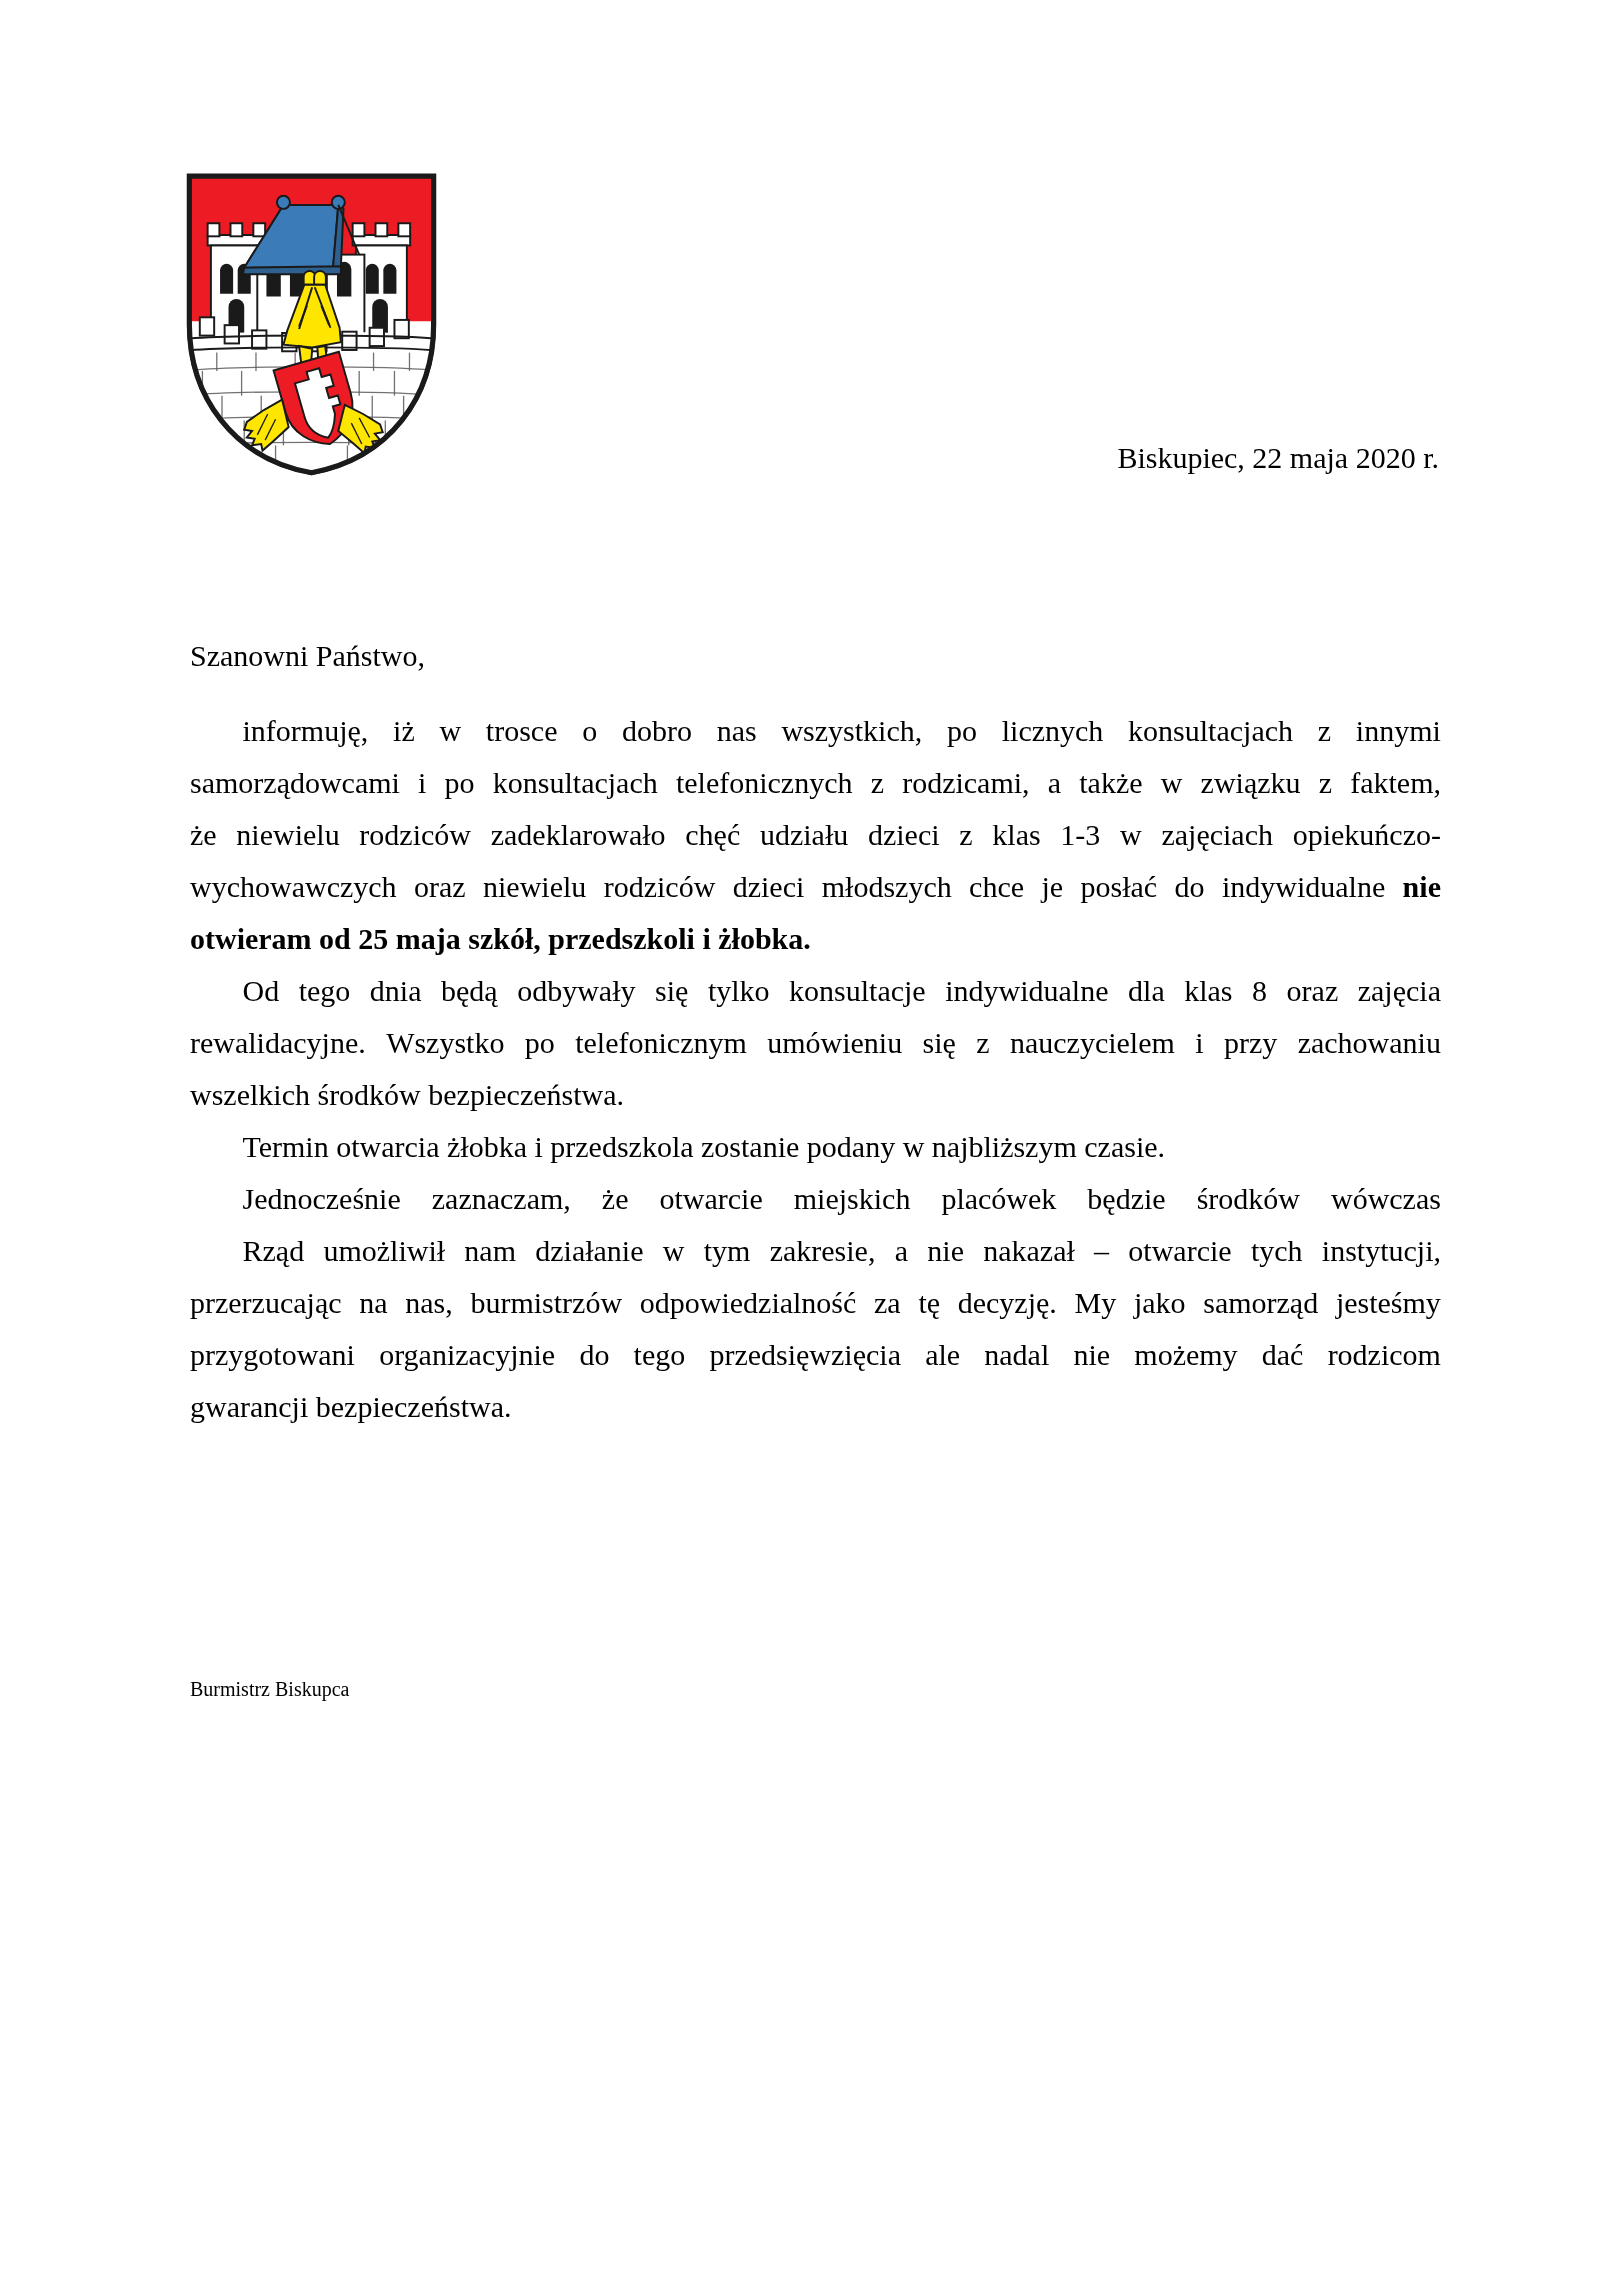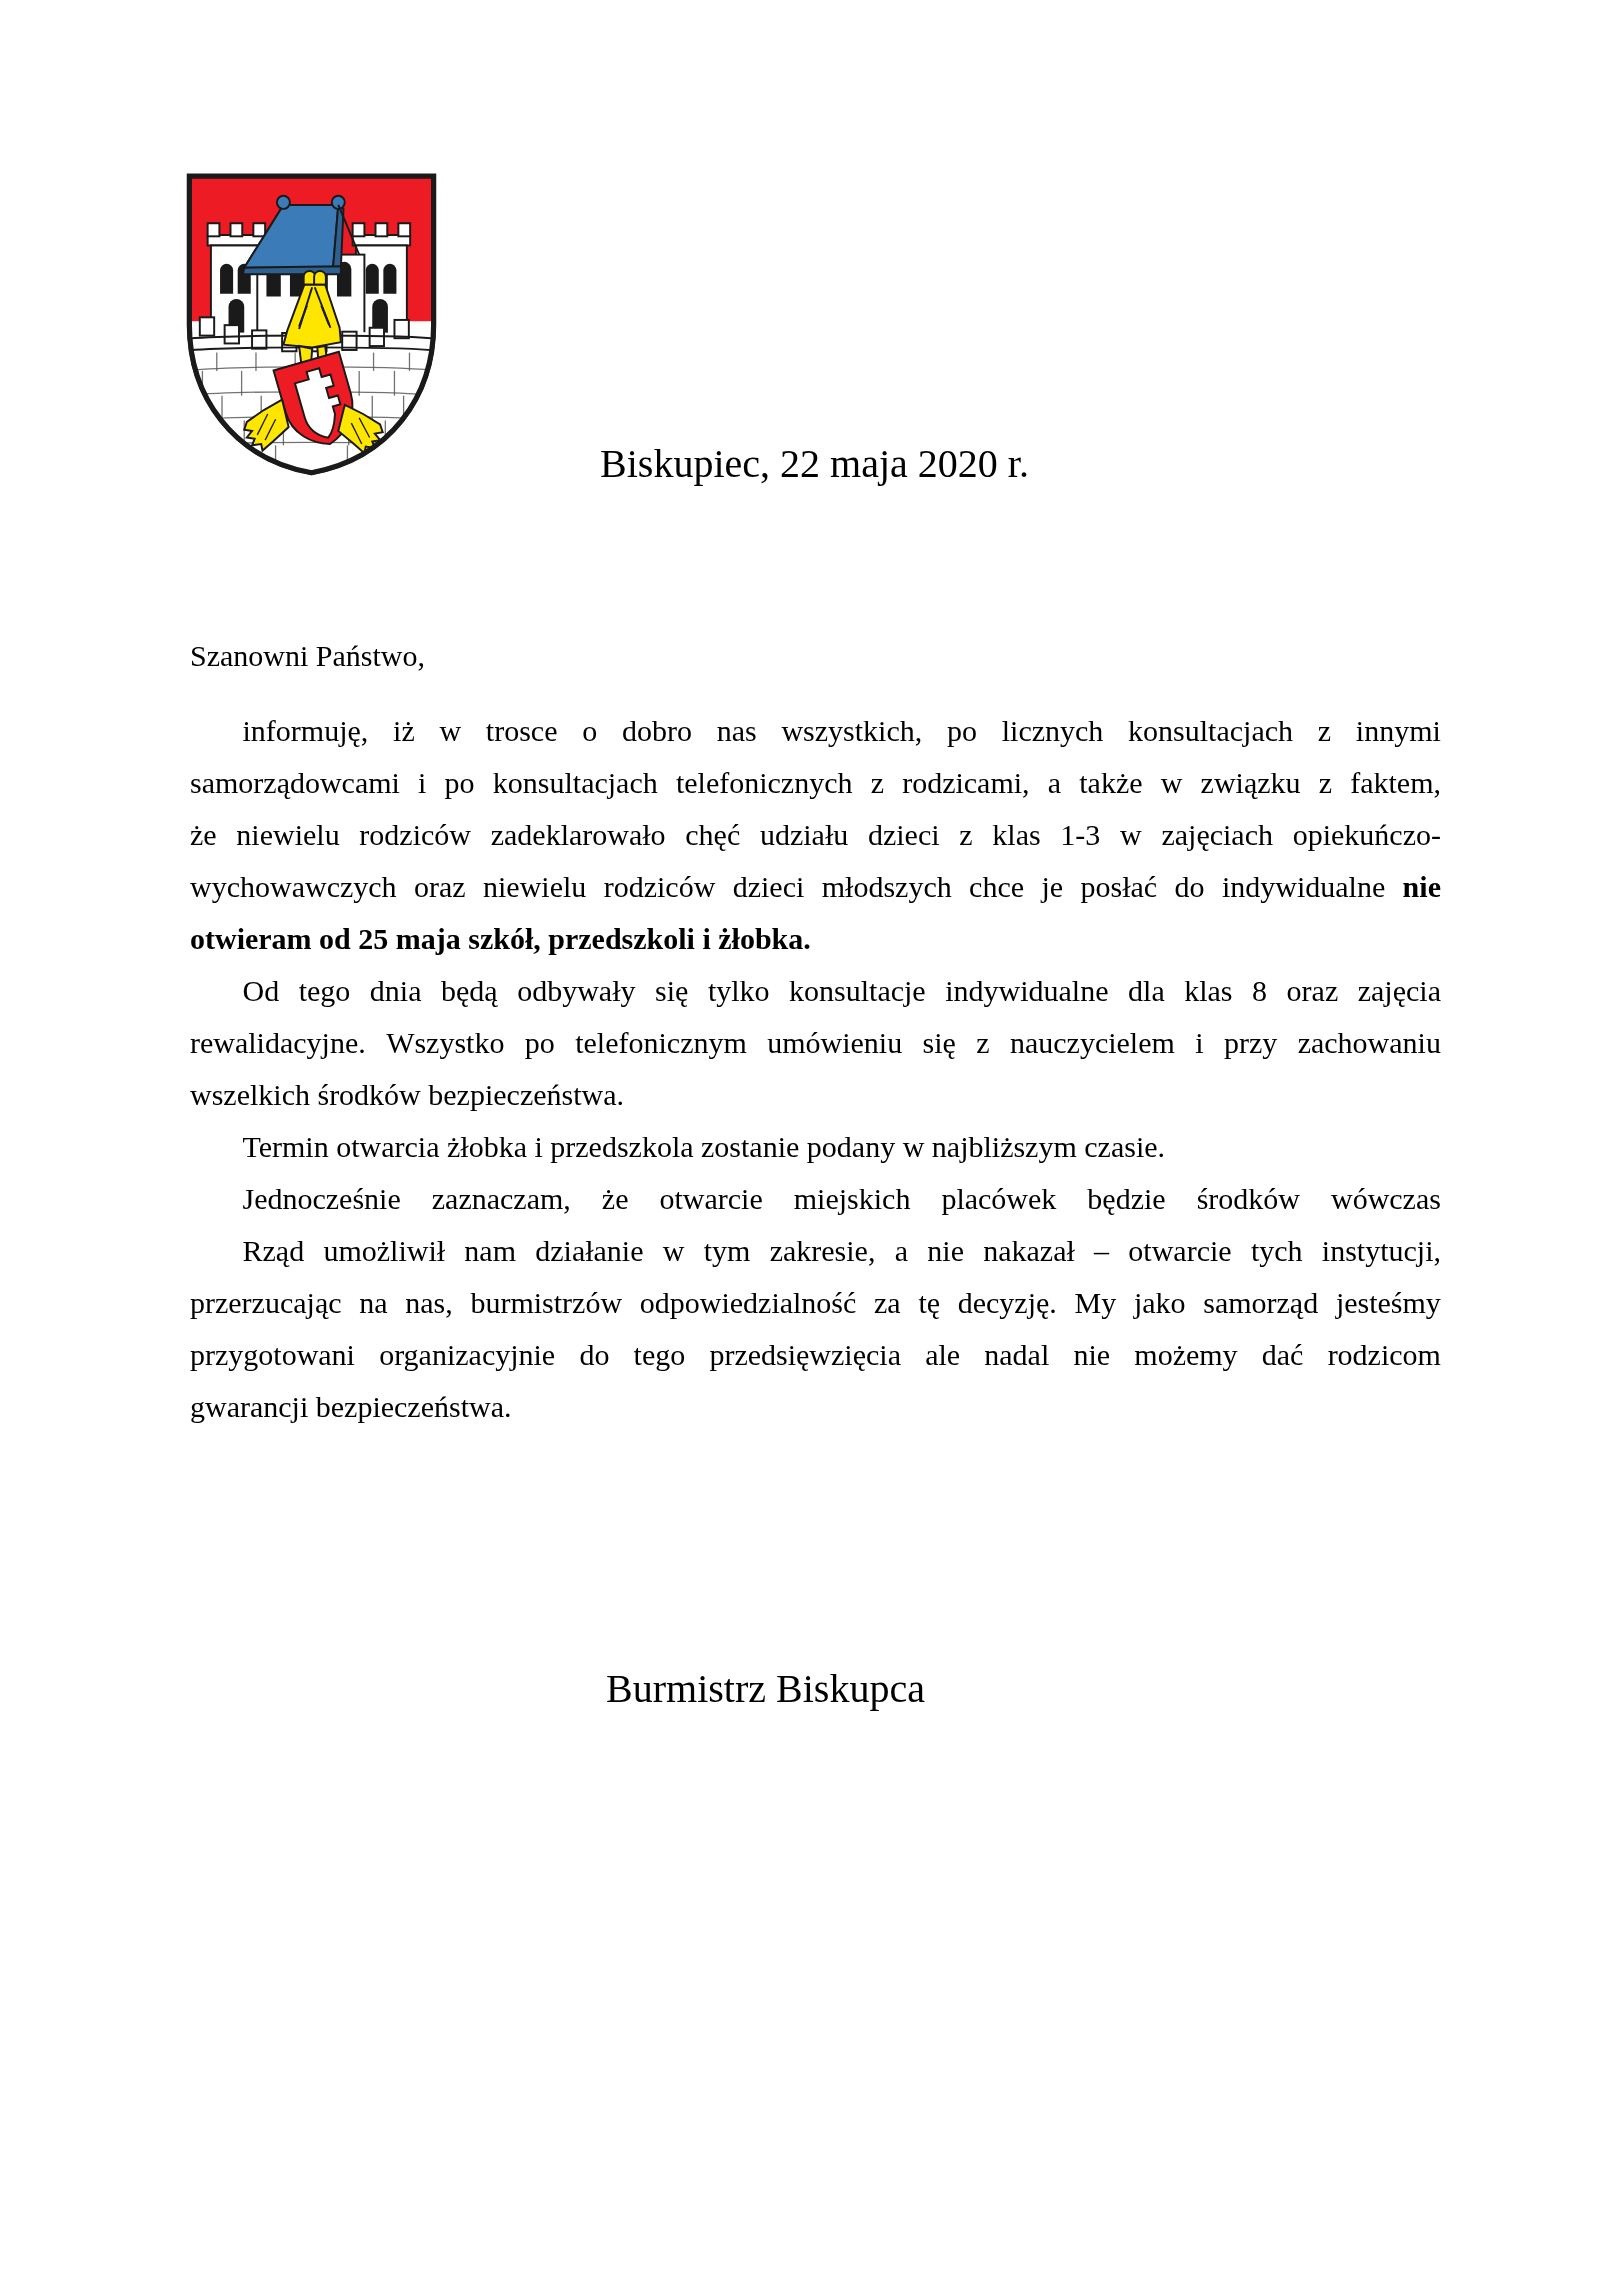--- a/index.html
+++ b/index.html
@@ -29,22 +29,22 @@
     height: 307px;
   }
   .crest svg { display: block; width: 100%; height: 100%; }
 
   
   .date-line {
     position: absolute;
     left: 190px;
     top: 440px;
     width: 1249px;
-    text-align: center;
-    font-size: 40px;
+    text-align: right;
+    font-size: 30px;
     line-height: 1.18;
     white-space: pre;
   }
 
   
   .salutation {
     position: absolute;
     left: 190px;
     top: 602px;
     width: 1249px;
@@ -77,22 +77,22 @@
     white-space: nowrap;
   }
   .linepara .ln.just > span { white-space: pre; }
 
   
   .signature {
     position: absolute;
     left: 190px;
     top: 1665px;
     width: 1151px;
-    text-align: center;
-    font-size: 40px;
+    text-align: left;
+    font-size: 20px;
     line-height: 48px;
   }
   .signature div { white-space: pre; }
 </style>
 </head>
 <body>
 
 <div class="page">
 
   <div class="crest">

